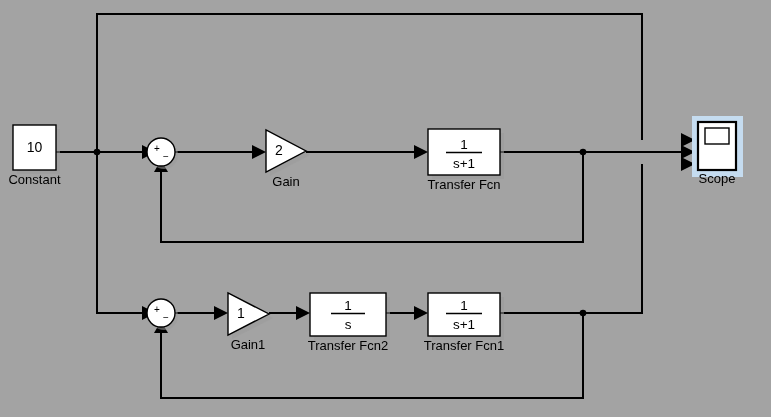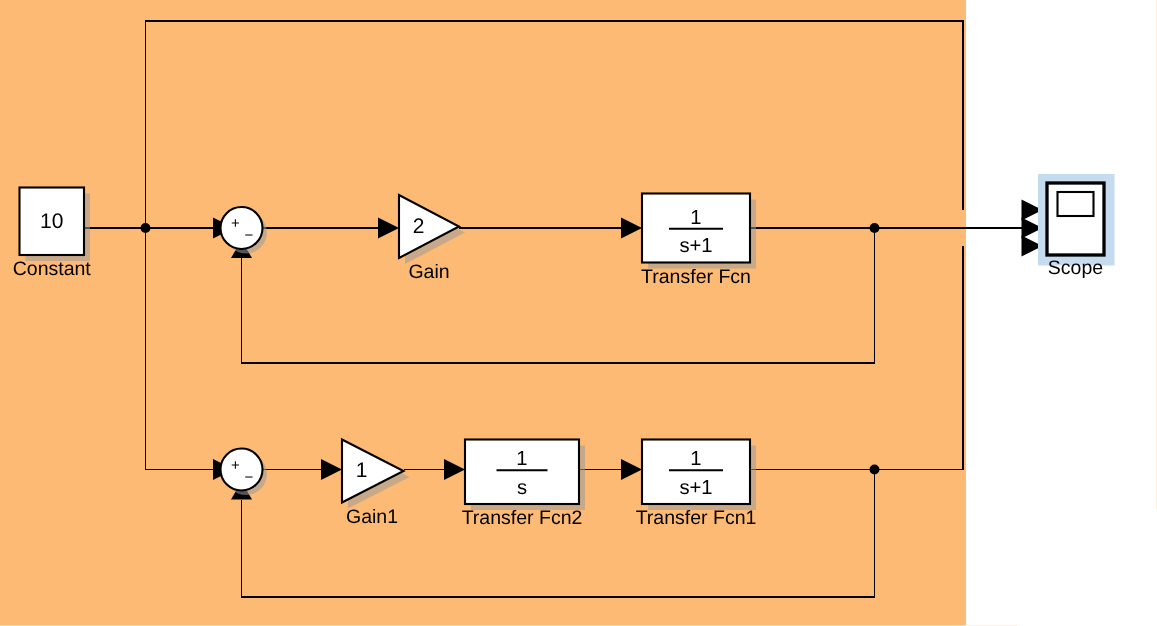--- a/index.html
+++ b/index.html
@@ -8,23 +8,23 @@
     background: #ffffff;
   }
   body {
     width: 771px;
     height: 417px;
     font-family: "Liberation Sans", sans-serif;
     overflow: hidden;
   }
   #canvas {
     position: relative;
-    width: 644px;
+    width: 771px;
     height: 417px;
-    background: #fdba74;
+    background: #a3a3a3;
   }
   svg#diagram {
     position: absolute;
     top: 0;
     left: 0;
     width: 771px;
     height: 417px;
   }
   .wire {
     stroke: #000000;

